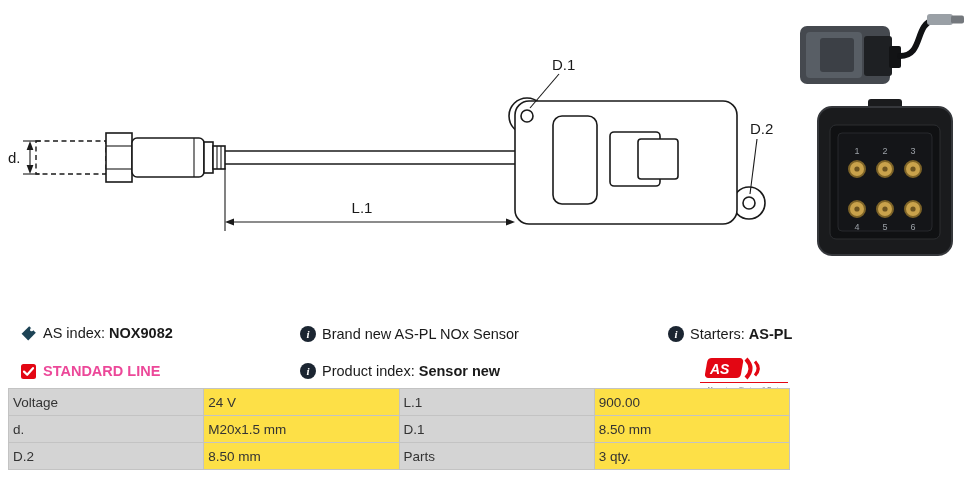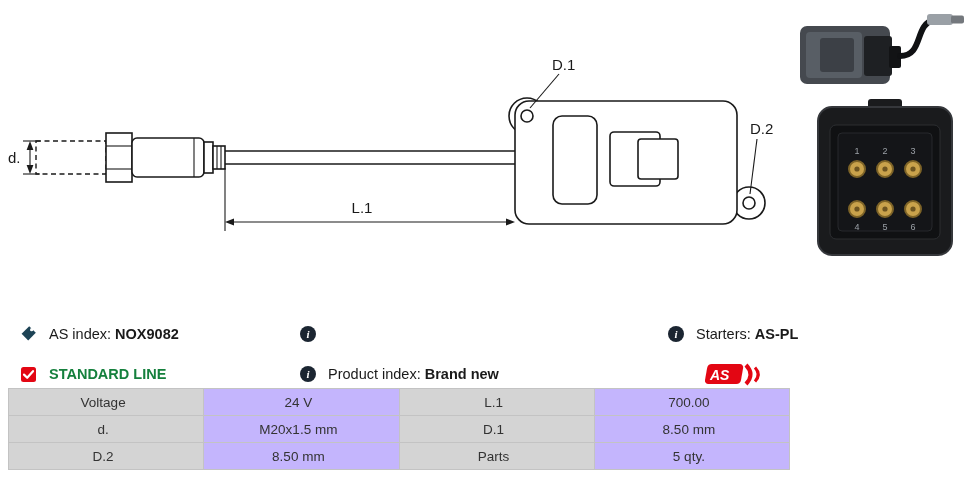--- a/index.html
+++ b/index.html
@@ -19,38 +19,38 @@
 
   
   .photos { position:absolute; right:4px; top:6px; width:176px; }
   .photo { display:block; }
   .photo-module { width:170px; height:85px; }
   .photo-connector { width:150px; height:166px; margin:6px 0 0 14px; }
 
   
   .info { position:absolute; left:20px; top:318px; width:944px; }
   .info-row { display:grid; grid-template-columns:280px 368px 1fr; align-items:center; height:31px; }
-  .cell { display:flex; align-items:center; gap:12px; font-size:14.5px; }
+  .cell { display:flex; gap:6px; font-size:14.5px; }
   .txt b { font-weight:700; }
-  .red { color:#15803d; }
+  .red { color:#ec4899; }
   .b { font-weight:700; }
   .info-icon { display:inline-flex; width:16px; height:16px; border-radius:50%;
                background:#1b2531; color:#fff; font-size:11px; font-weight:700;
                align-items:center; justify-content:center; flex:0 0 auto;
                font-family:"Liberation Serif", serif; font-style:italic; }
   .glyph-icon { display:inline-flex; width:17px; height:17px; flex:0 0 auto; }
-  .logo-cell { margin-left:28px; margin-top:14px; }
+  .logo-cell { margin-left:28px; margin-top:8px; }
 
   
   table.spec { position:absolute; left:8px; top:388px; width:782px;
                border-collapse:collapse; table-layout:fixed; }
   .spec td { border:1px solid #c3c3c3; height:27px; font-size:13.5px; color:#333;
-             text-align:center; padding:0 10px 0 4px; }
+             text-align:left; padding:0 10px 0 4px; }
   .spec td.lbl { background:#d4d4d4; }
-  .spec td.val { background:#c4b5fd; }
+  .spec td.val { background:#fde047; }
 </style>
 </head>
 <body>
 
 <div class="page">
 
   <div class="diagram">
     <svg viewBox="0 0 800 300">
 
       <text x="8" y="163" class="dim-label">d.</text>
@@ -150,40 +150,41 @@
         <span class="glyph-icon">
           <svg viewBox="0 0 17 17">
               <path d="M9.2 1.2 L15.8 7.8 L8.2 15.4 L1.6 8.8 Z" fill="#1d4355"></path>
               <circle cx="11.6" cy="4.7" r="1.6" fill="#fff"></circle>
             </svg>
         </span>
         <span class="txt"><span>AS index:</span> <b>NOX9082</b></span>
       </div>
       <div class="cell">
         <span class="info-icon">i</span>
+        <span class="txt">Brand new AS-PL NOx Sensor</span>
       </div>
       <div class="cell">
         <span class="info-icon">i</span>
         <span class="txt"><span>Starters:</span> <b>AS-PL</b></span>
       </div>
     </div>
 
     <div class="info-row">
       <div class="cell">
         <span class="glyph-icon">
           <svg viewBox="0 0 17 17">
               <rect x="1" y="1" width="15" height="15" rx="2.5" fill="#e30613"></rect>
               <path d="M4 8.6 L7.2 11.8 L13 5.2" stroke="#fff" stroke-width="2.2" fill="none" stroke-linecap="round" stroke-linejoin="round"></path>
             </svg>
         </span>
         <span class="txt red b">STANDARD LINE</span>
       </div>
       <div class="cell">
         <span class="info-icon">i</span>
-        <span class="txt"><span>Product index:</span> <b>Brand new</b></span>
+        <span class="txt"><span>Product index:</span> <b>Sensor new</b></span>
       </div>
       <div class="cell logo-cell">
         <svg viewBox="0 0 96 36" width="96" height="36">
           <g transform="skewX(-10)">
               <rect x="12" y="1" width="36" height="20" rx="4" fill="#e30613"></rect>
             </g>
           <text x="14" y="16.5" font-style="italic" font-weight="bold" font-size="14" fill="#ffffff" font-family="Liberation Sans, sans-serif">AS</text>
           <path d="M50 2 q 9 9.5 0 19" stroke="#e30613" stroke-width="4" fill="none"></path>
           <path d="M59 4.5 q 6.5 7 0 14" stroke="#e30613" stroke-width="3" fill="none"></path>
           <line x1="4" y1="25.5" x2="92" y2="25.5" stroke="#e30613" stroke-width="1"></line>
@@ -192,30 +193,30 @@
       </div>
     </div>
   </div>
 
   <table class="spec">
     <tbody>
       <tr>
         <td class="lbl">Voltage</td>
         <td class="val">24 V</td>
         <td class="lbl">L.1</td>
-        <td class="val">700.00</td>
+        <td class="val">900.00</td>
       </tr>
       <tr>
         <td class="lbl">d.</td>
         <td class="val">M20x1.5 mm</td>
         <td class="lbl">D.1</td>
         <td class="val">8.50 mm</td>
       </tr>
       <tr>
         <td class="lbl">D.2</td>
         <td class="val">8.50 mm</td>
         <td class="lbl">Parts</td>
-        <td class="val">5 qty.</td>
+        <td class="val">3 qty.</td>
       </tr>
     </tbody>
   </table>
 
 </div>
 
 </body></html>

